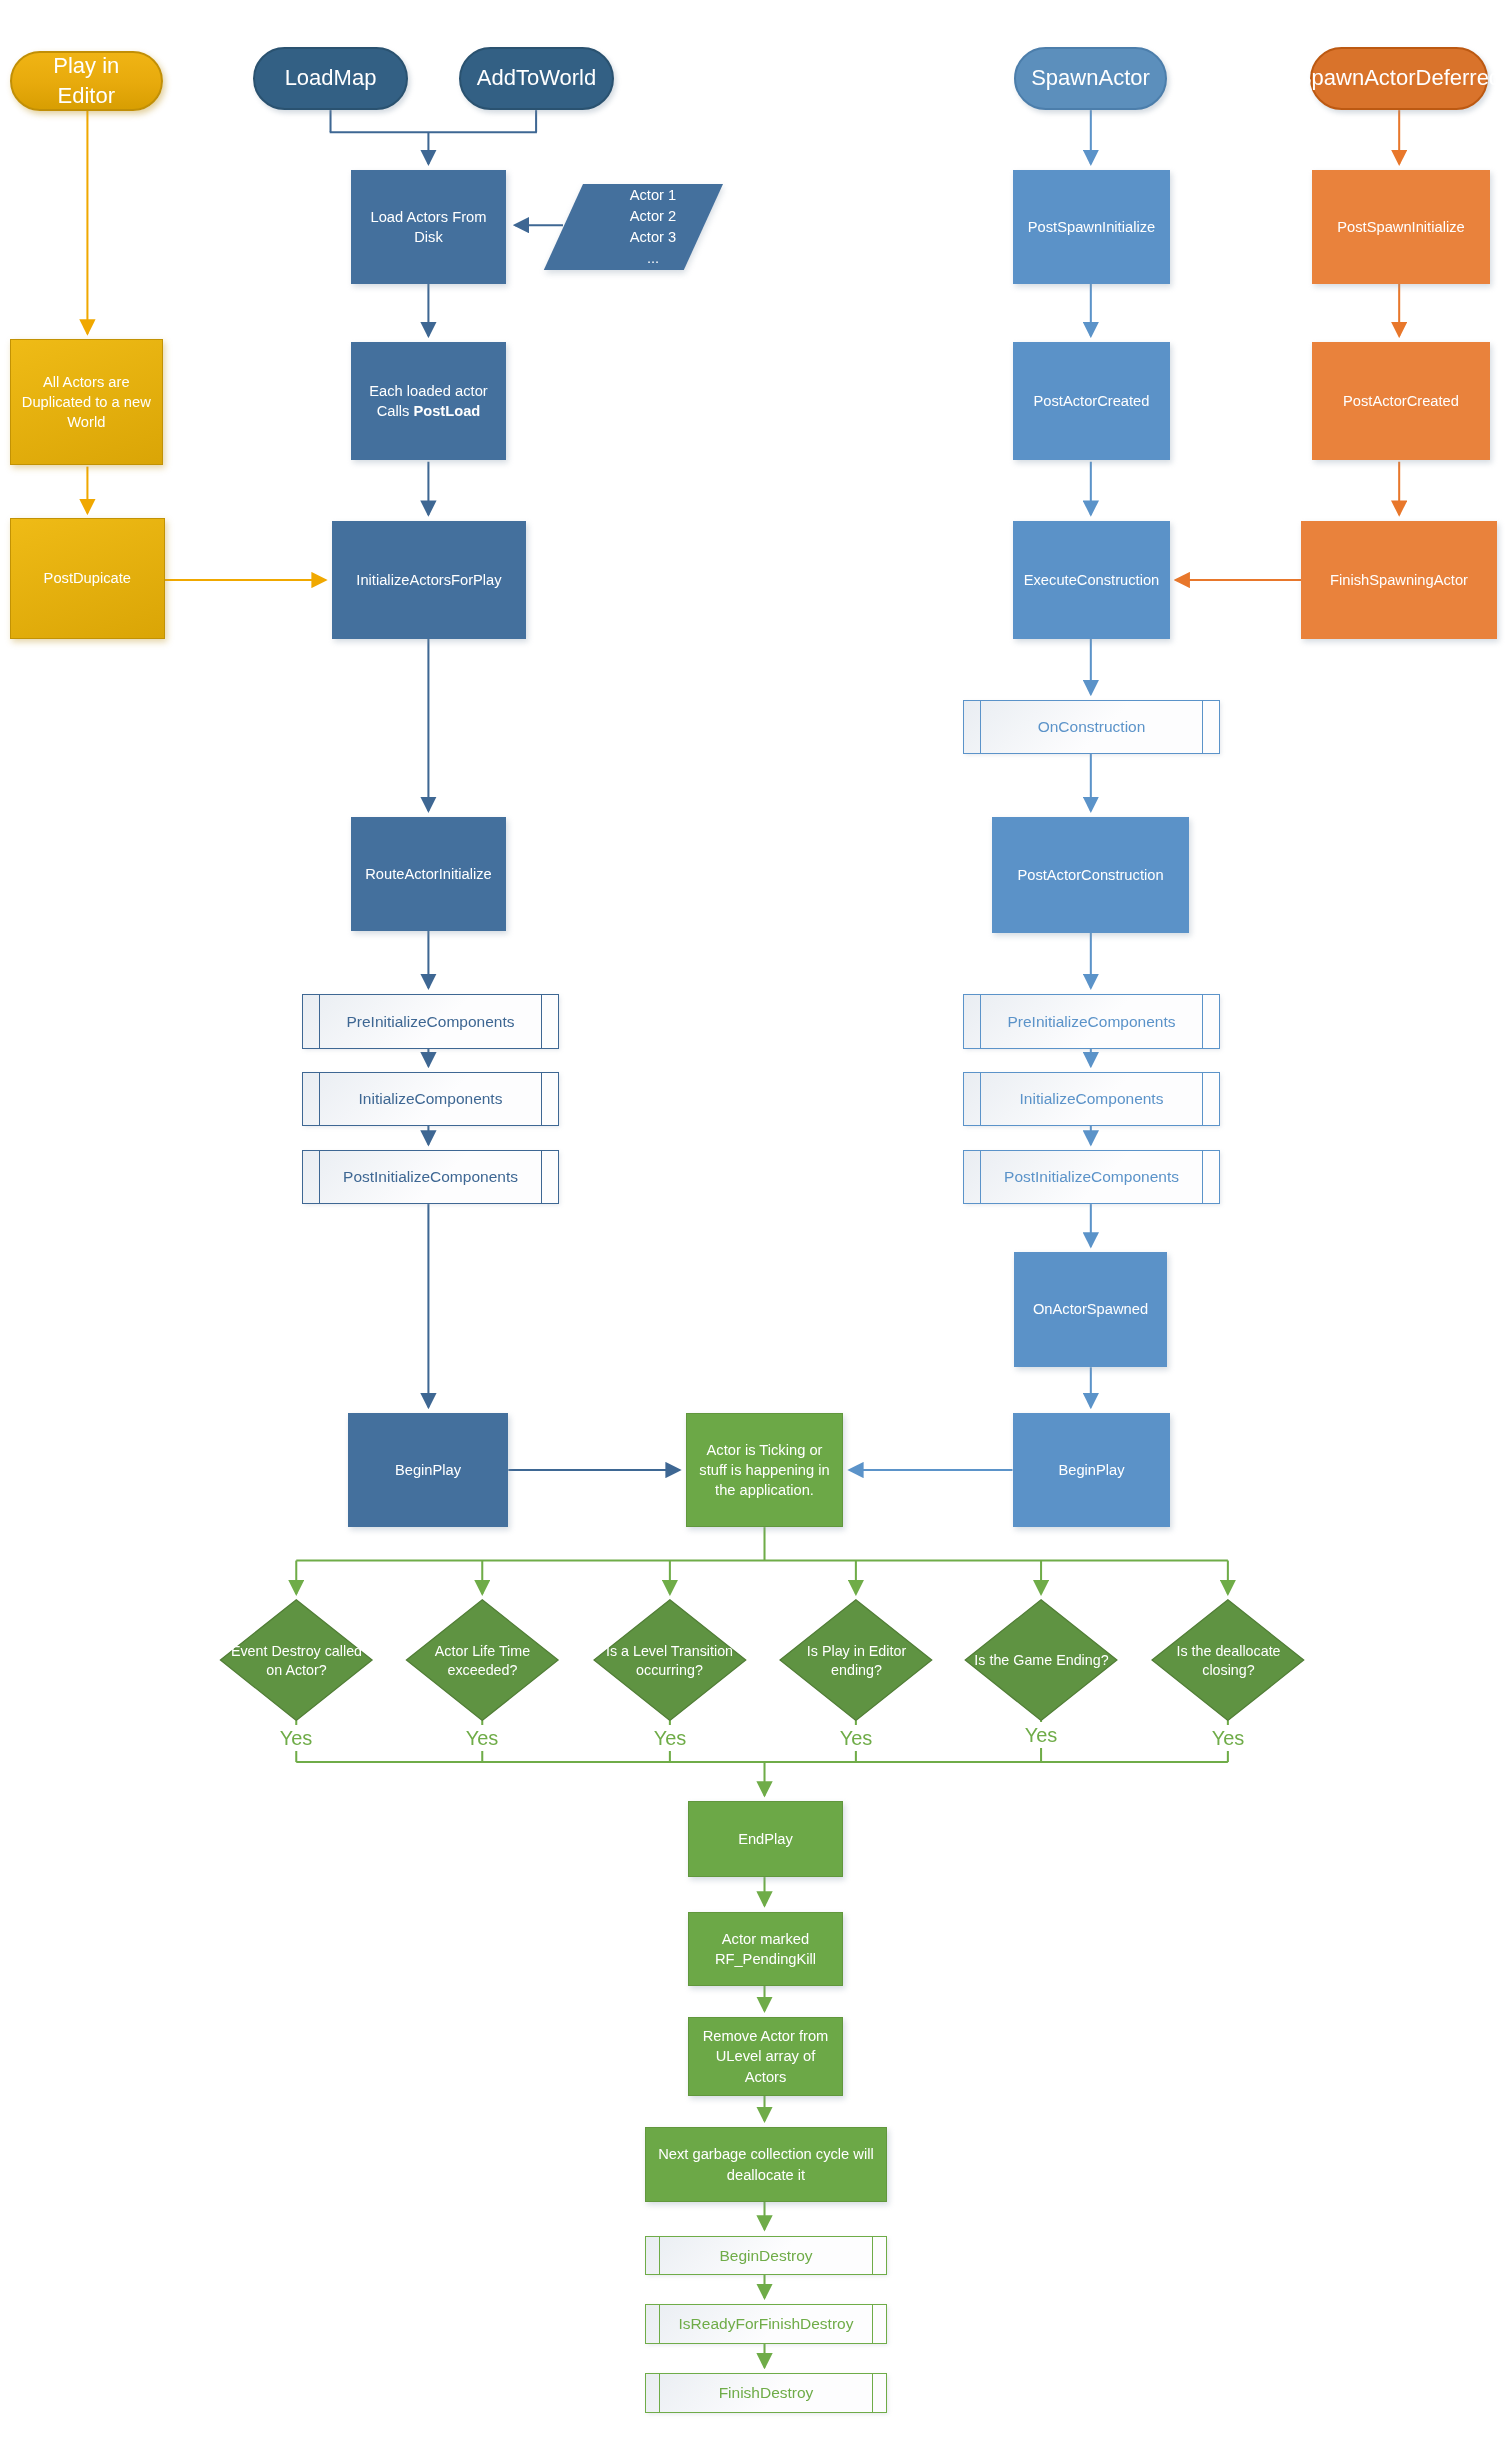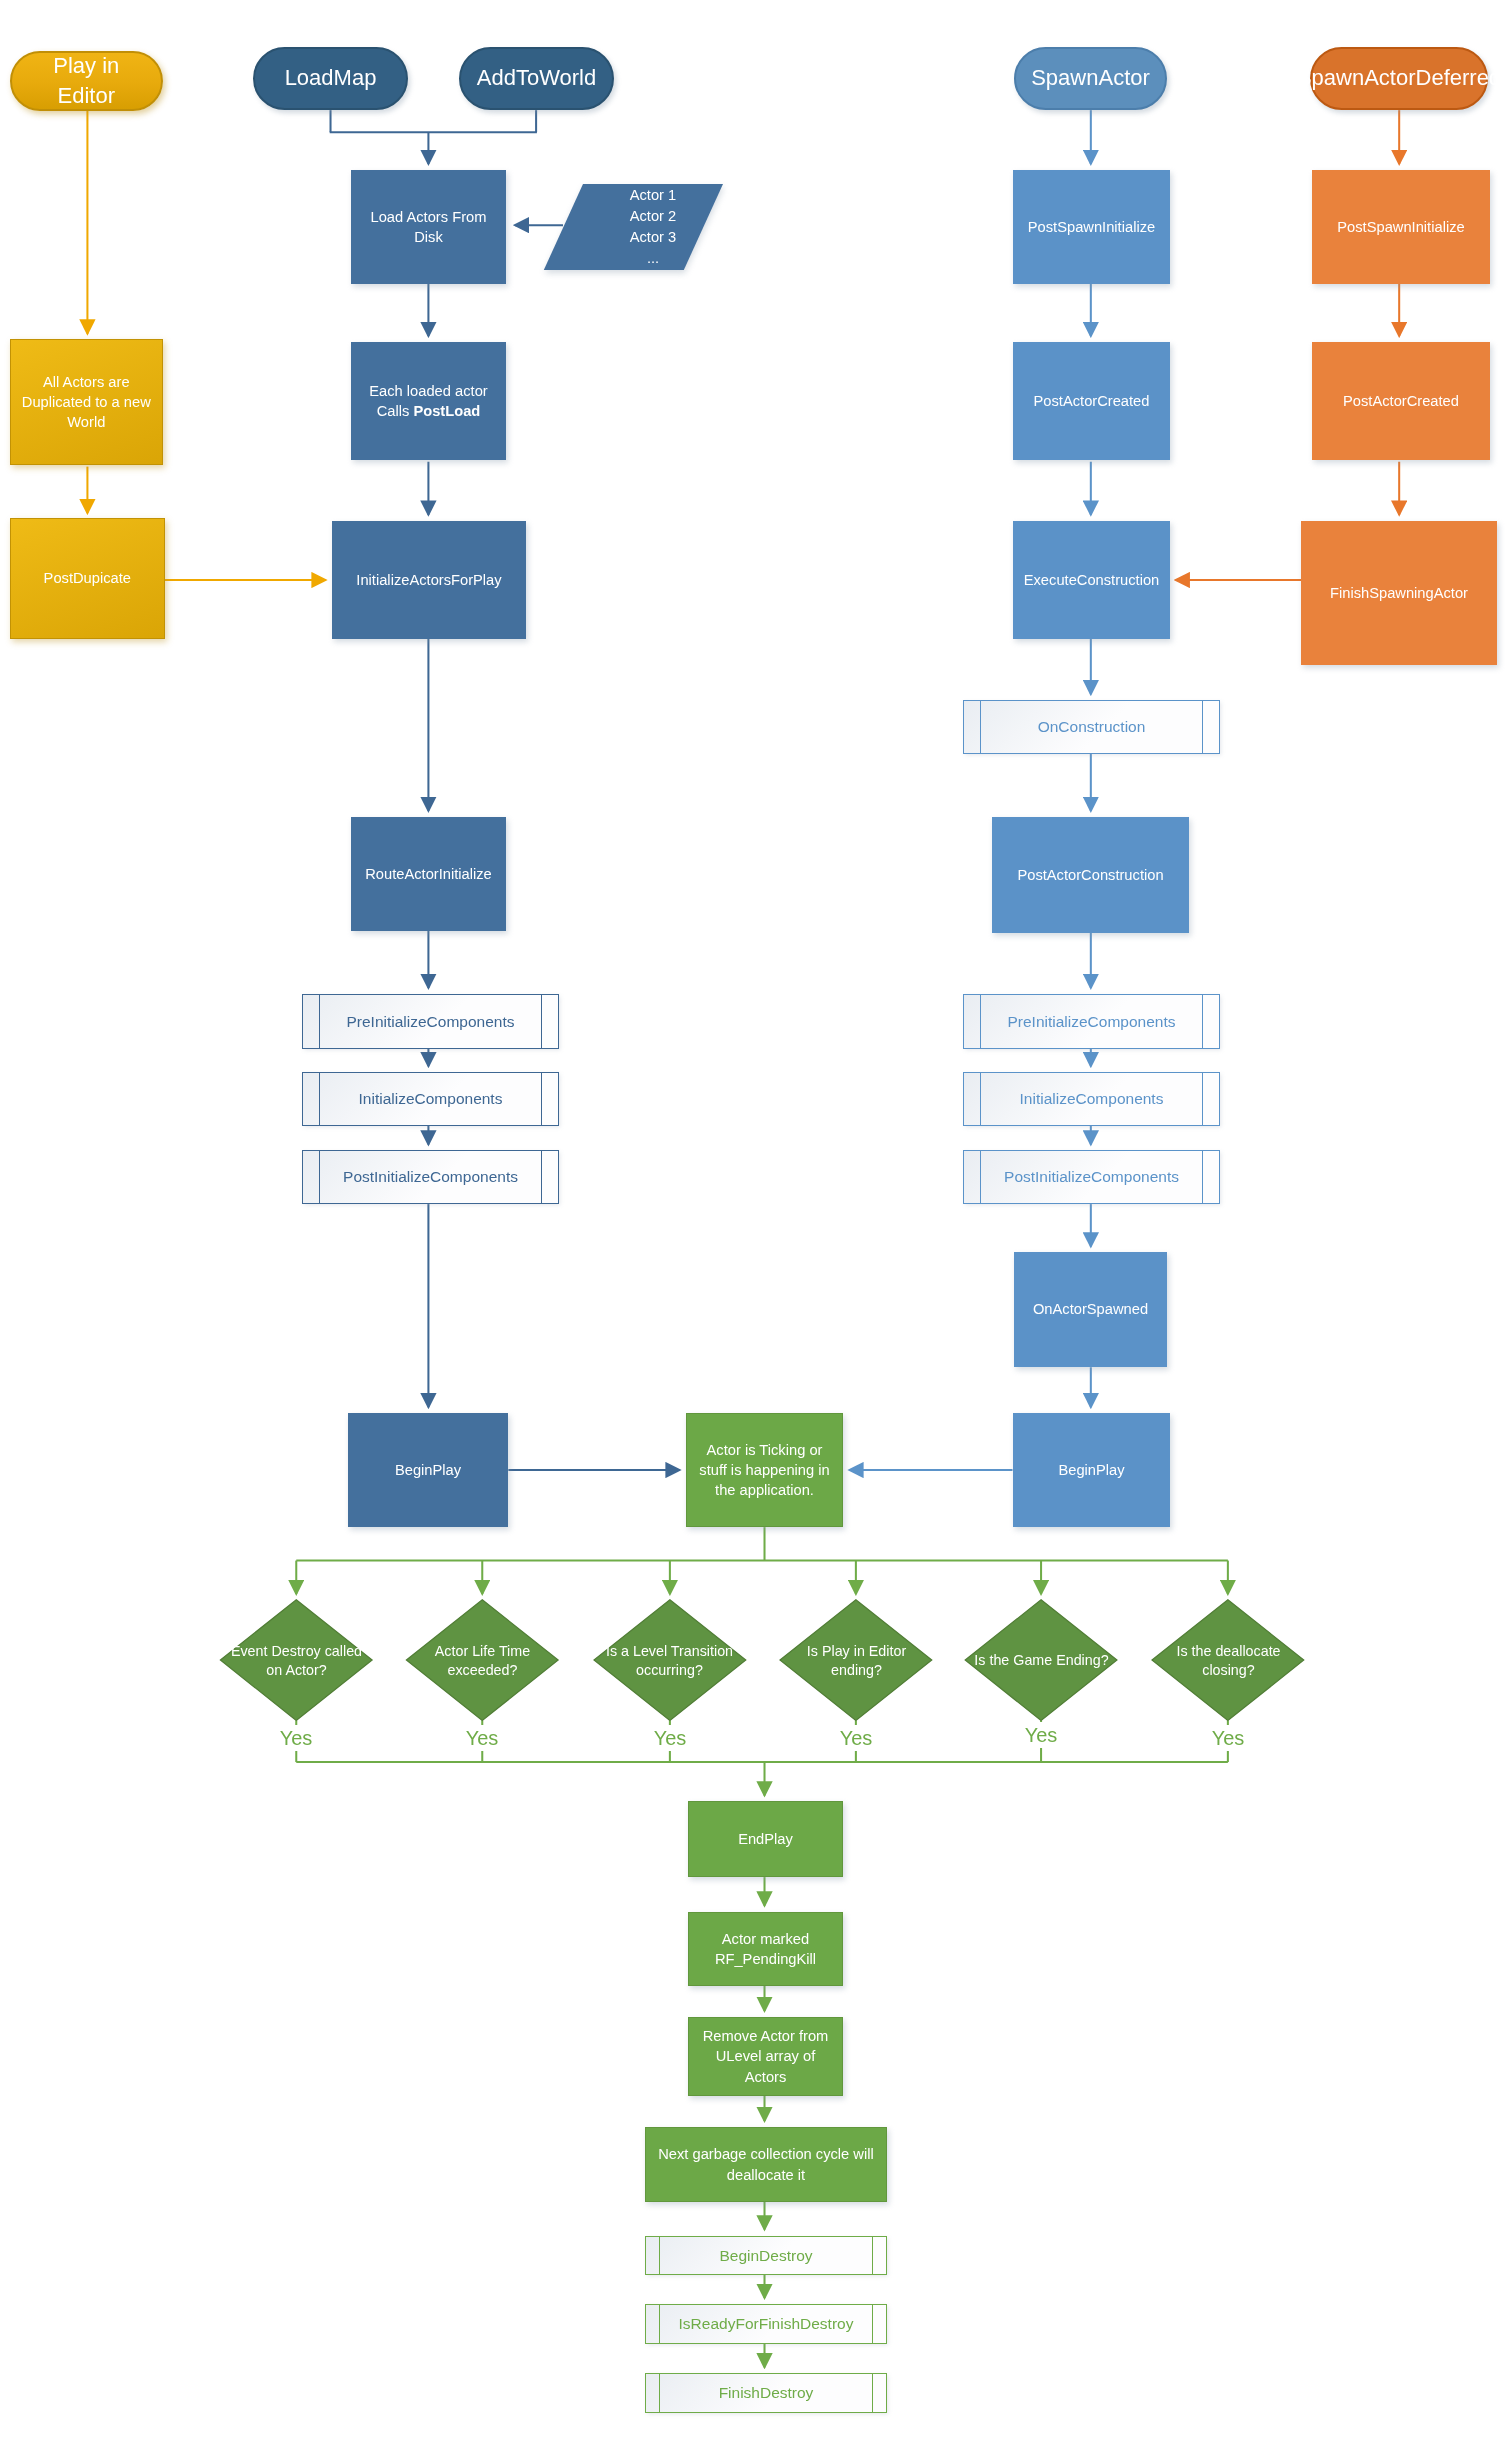--- a/index.html
+++ b/index.html
@@ -227,21 +227,21 @@
   <div class="node box box-md sh" style="left:1013px;top:1413px;width:157px;height:114px">
       <span>BeginPlay</span>
     </div>
 
   <div class="node box box-or sh" style="left:1312px;top:170px;width:178px;height:114px">
       <span>PostSpawnInitialize</span>
     </div>
   <div class="node box box-or sh" style="left:1312px;top:342px;width:178px;height:118px">
       <span>PostActorCreated</span>
     </div>
-  <div class="node box box-or sh" style="left:1301px;top:521px;width:196px;height:144px">
+  <div class="node box box-or sh" style="left:1301px;top:521px;width:196px;height:118px">
       <span>FinishSpawningActor</span>
     </div>
 
   <div class="node box box-gr sh" style="left:686px;top:1413px;width:157px;height:114px">
       <span>Actor is Ticking or stuff is happening in the application.</span>
     </div>
 
   <div class="dlabel" style="left:227px;top:1613px;width:139px;height:95px">
       <span>Event Destroy called on Actor?</span>
     </div>

